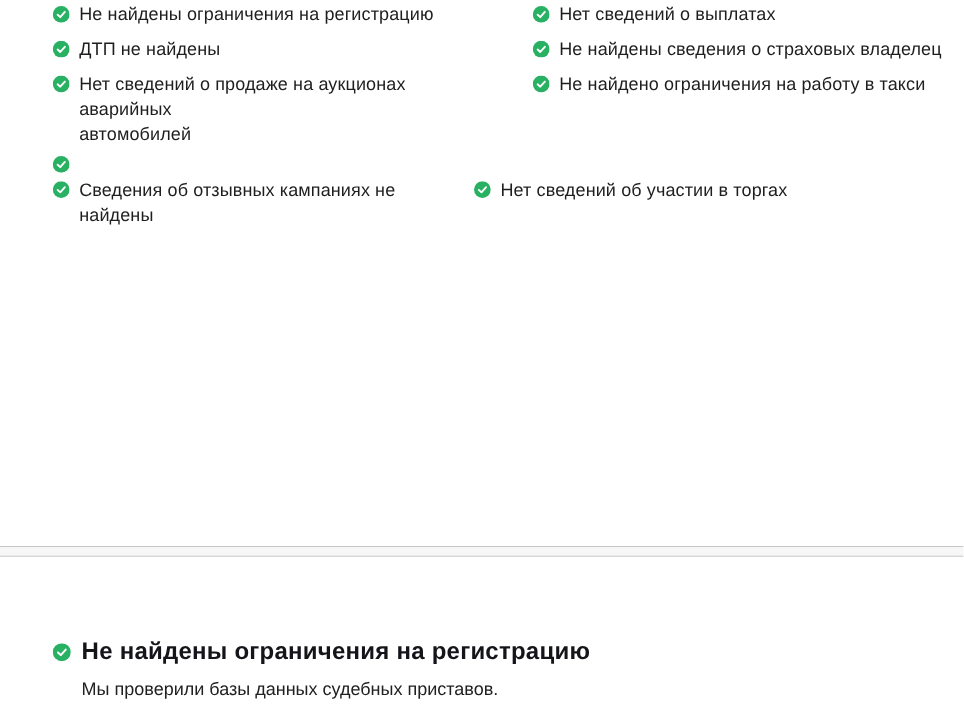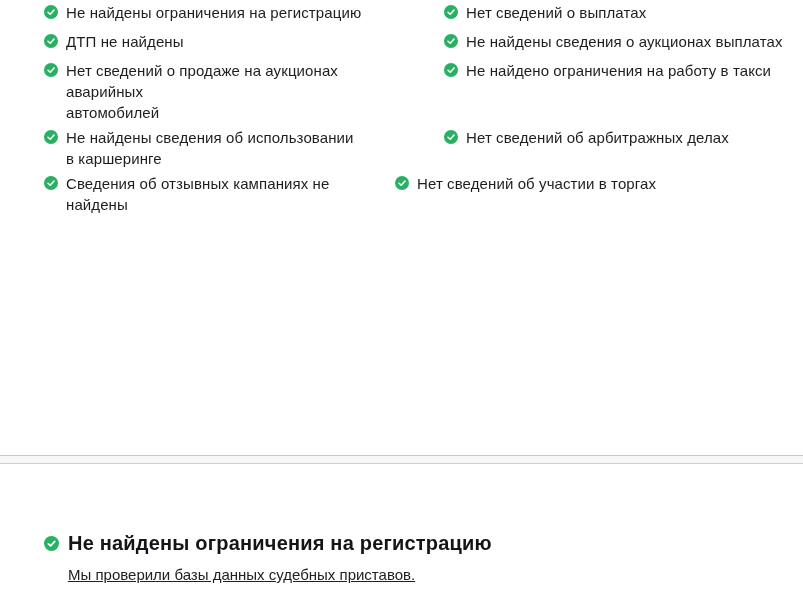--- a/index.html
+++ b/index.html
@@ -65,21 +65,20 @@
     line-height: 23px;
     font-weight: bold;
     color: #141419;
     letter-spacing: 0.2px;
   }
   .detail-description {
     margin: 9px 0 0 24px;
     font-size: 15px;
     line-height: 21px;
     color: #212121;
-    text-decoration: underline;
   }
 </style>
 </head>
 <body>
 
 <div class="summary-section">
 
   <div class="check-row">
     <div class="check-cell left">
       <span class="check-icon">
@@ -112,21 +111,21 @@
         </span>
       <span class="check-label">ДТП не найдены</span>
     </div>
     <div class="check-cell right">
       <span class="check-icon">
           <svg viewBox="0 0 16 16">
             <circle cx="8" cy="8" r="8" fill="#28b163"></circle>
             <path d="M4.6 8.3 L7.1 10.6 L11.5 5.7" fill="none" stroke="#ffffff" stroke-width="1.8" stroke-linecap="round" stroke-linejoin="round"></path>
           </svg>
         </span>
-      <span class="check-label">Не найдены сведения о аукционах выплатах</span>
+      <span class="check-label">Не найдены сведения о страховых владелец</span>
     </div>
   </div>
 
   <div class="check-row tall">
     <div class="check-cell left">
       <span class="check-icon">
           <svg viewBox="0 0 16 16">
             <circle cx="8" cy="8" r="8" fill="#28b163"></circle>
             <path d="M4.6 8.3 L7.1 10.6 L11.5 5.7" fill="none" stroke="#ffffff" stroke-width="1.8" stroke-linecap="round" stroke-linejoin="round"></path>
           </svg>
@@ -146,31 +145,20 @@
   </div>
 
   <div class="check-row tall">
     <div class="check-cell left">
       <span class="check-icon">
           <svg viewBox="0 0 16 16">
             <circle cx="8" cy="8" r="8" fill="#28b163"></circle>
             <path d="M4.6 8.3 L7.1 10.6 L11.5 5.7" fill="none" stroke="#ffffff" stroke-width="1.8" stroke-linecap="round" stroke-linejoin="round"></path>
           </svg>
         </span>
-      <span class="check-label">Не найдены сведения об использовании
-в каршеринге</span>
-    </div>
-    <div class="check-cell right">
-      <span class="check-icon">
-          <svg viewBox="0 0 16 16">
-            <circle cx="8" cy="8" r="8" fill="#28b163"></circle>
-            <path d="M4.6 8.3 L7.1 10.6 L11.5 5.7" fill="none" stroke="#ffffff" stroke-width="1.8" stroke-linecap="round" stroke-linejoin="round"></path>
-          </svg>
-        </span>
-      <span class="check-label">Нет сведений об арбитражных делах</span>
     </div>
   </div>
 
   <div class="check-row">
     <div class="check-cell right">
       <span class="check-icon">
           <svg viewBox="0 0 16 16">
             <circle cx="8" cy="8" r="8" fill="#28b163"></circle>
             <path d="M4.6 8.3 L7.1 10.6 L11.5 5.7" fill="none" stroke="#ffffff" stroke-width="1.8" stroke-linecap="round" stroke-linejoin="round"></path>
           </svg>

